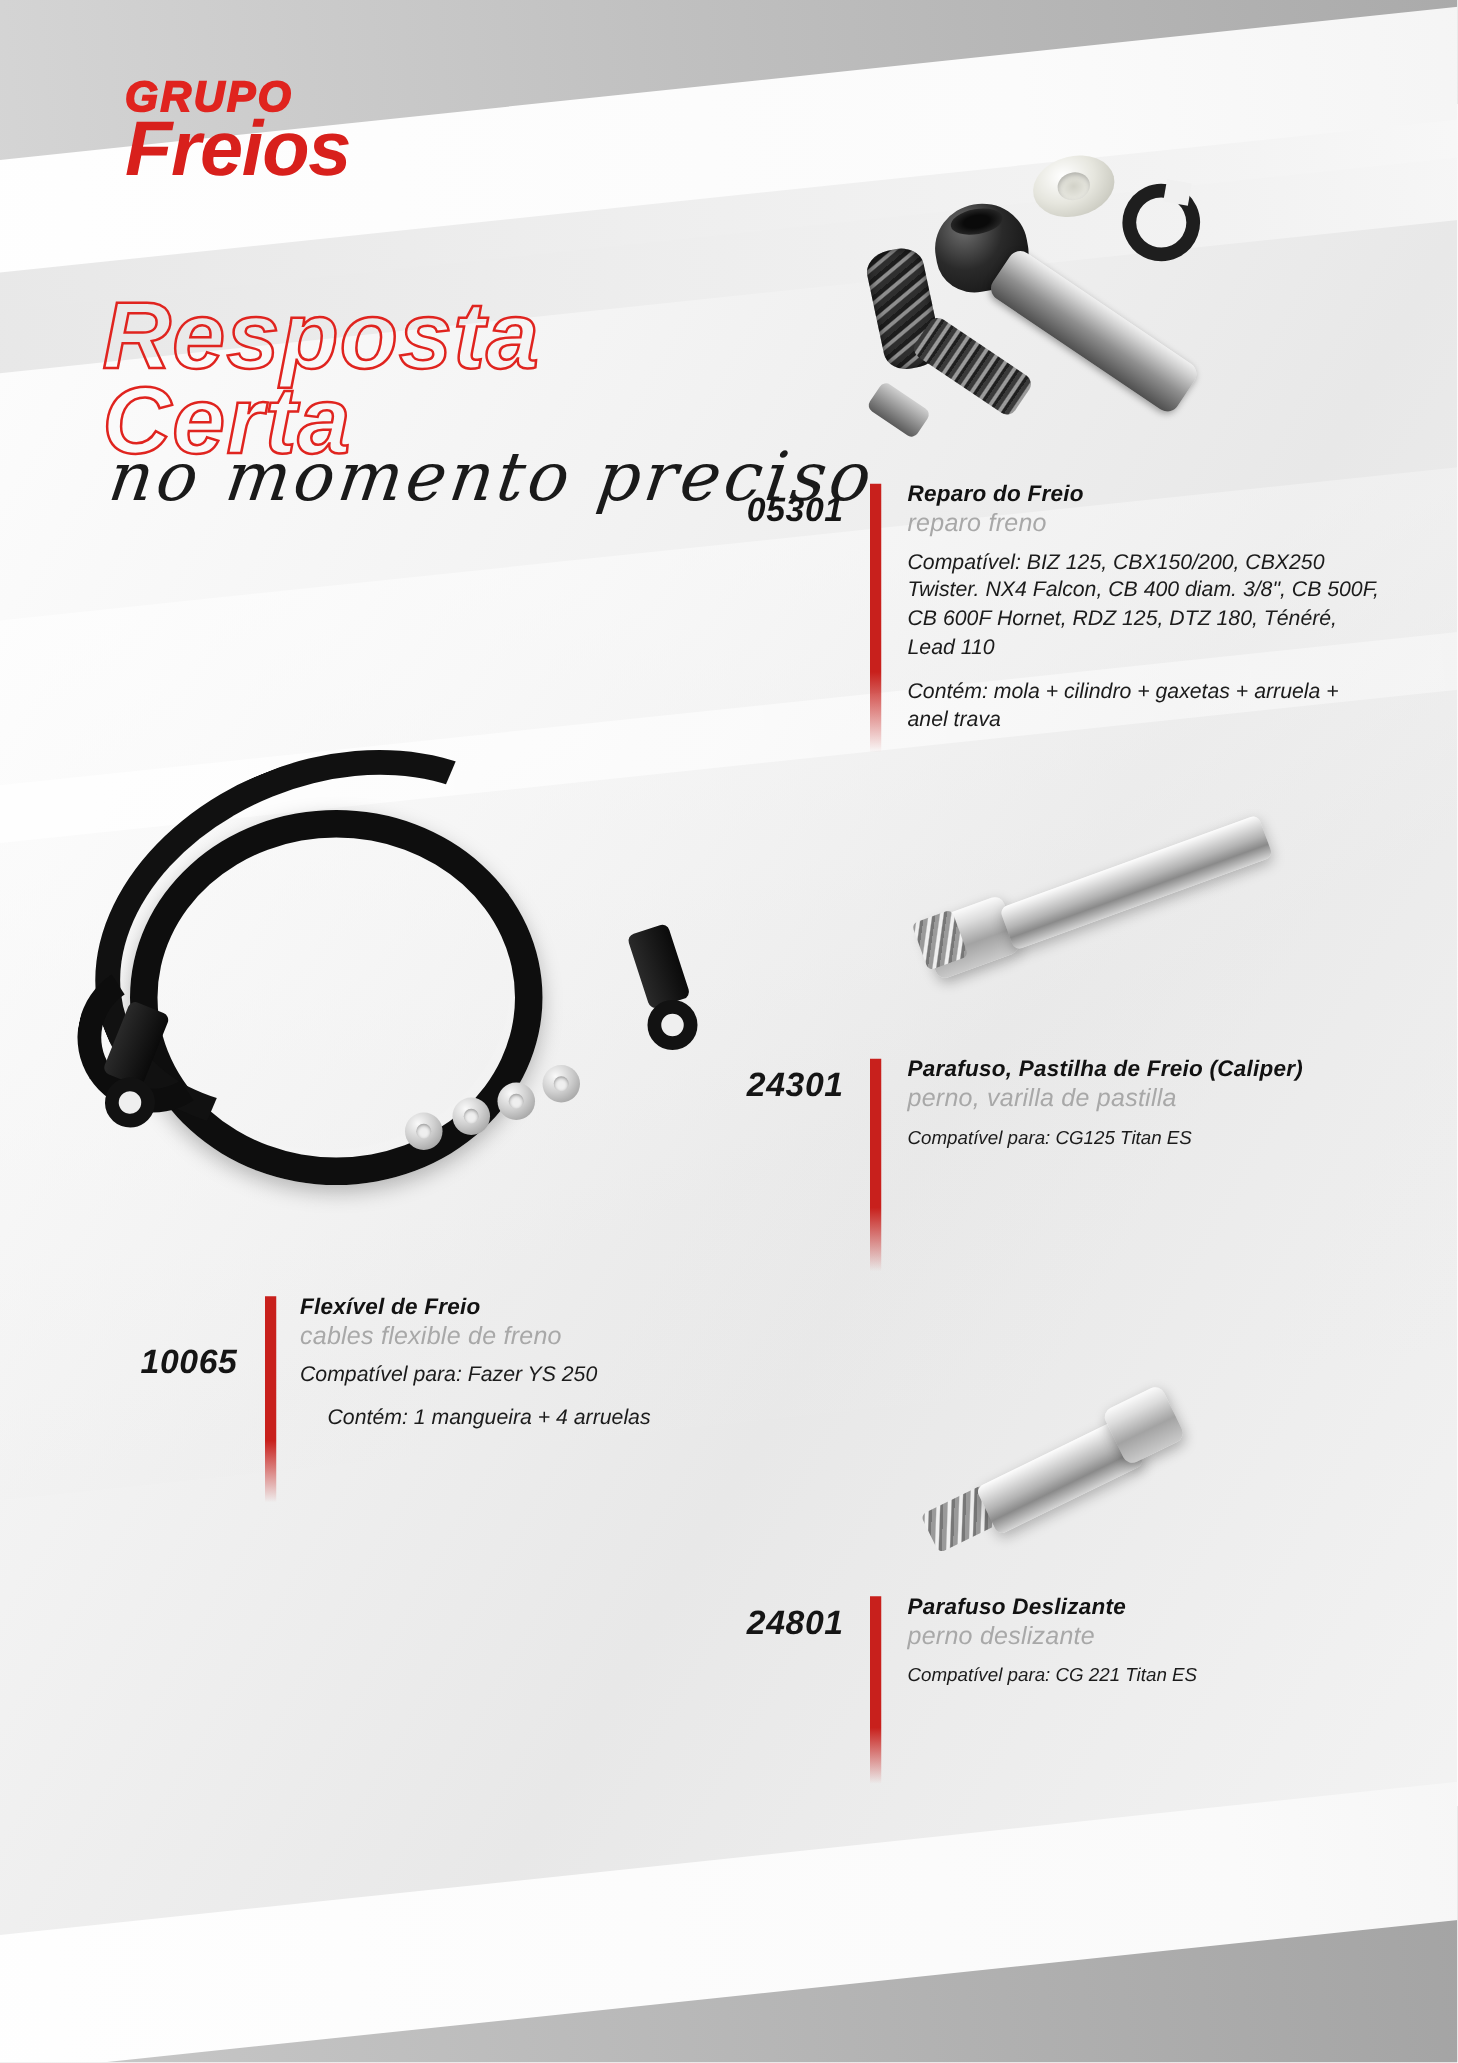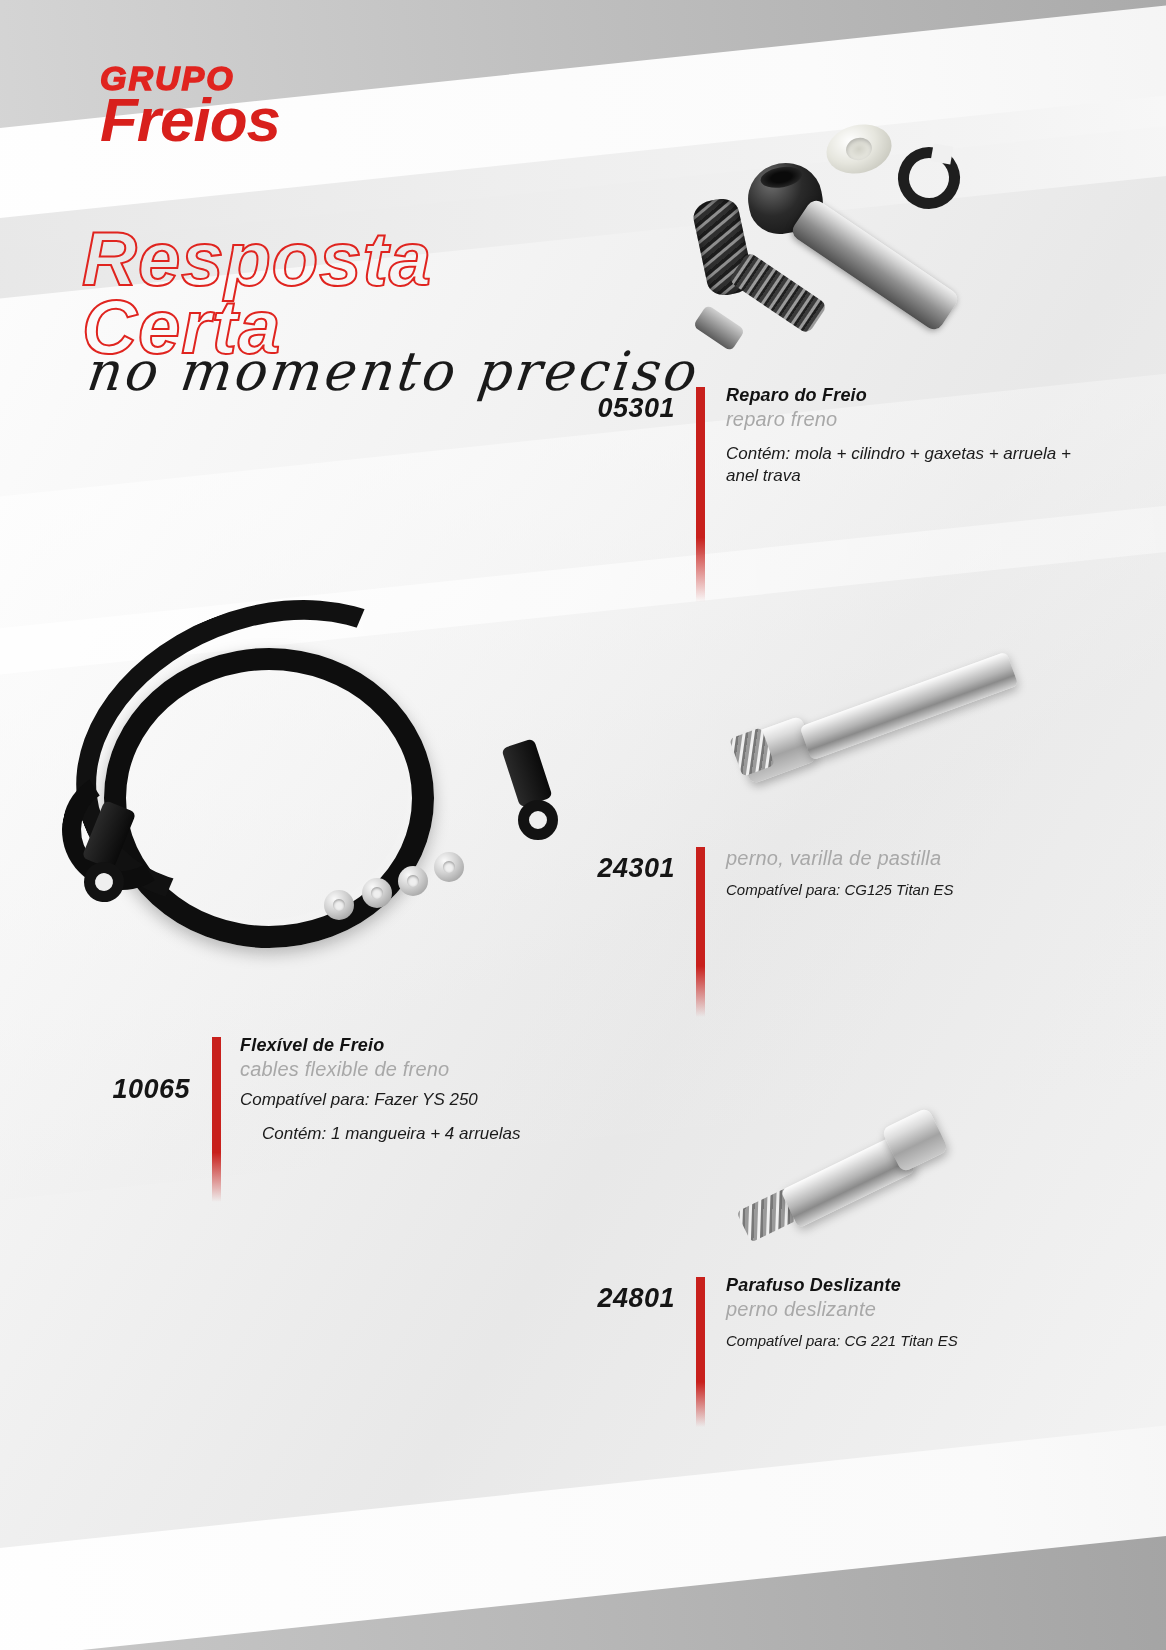--- a/index.html
+++ b/index.html
@@ -104,21 +104,21 @@
     color: #d8201c;
     line-height: .95;
     margin-top: -4px;
     letter-spacing: -1px;
     text-align: center;
   }
 
   
   .slogan {
     position: absolute;
-    top: 222px;
+    top: 232px;
     left: 82px;
     z-index: 6;
   }
   .slogan-line {
     font-size: 76px;
     font-weight: bold;
     font-style: italic;
     letter-spacing: 1px;
     color: transparent;
     -webkit-text-stroke: 2px #e0241f;
@@ -435,34 +435,36 @@
     <div class="kit-cyl2"></div>
     <div class="kit-tip"></div>
   </div>
 
   <div class="entry" style="left:560px; top:385px; width:560px;">
     <div class="code" style="left:0; top:8px; width:115px;">05301</div>
     <div class="bar" style="left:136px; top:2px; height:215px;"></div>
     <div class="body" style="left:166px; top:0; width:380px;">
       <div class="title">Reparo do Freio</div>
       <div class="subtitle">reparo freno</div>
+      <div class="compat">Compatível: BIZ 125, CBX150/200, CBX250 Twister. NX4 Falcon, CB 400 diam. 3/8", CB 500F, CB 600F Hornet, RDZ 125, DTZ 180, Ténéré, Lead 110</div>
       <div class="contains">Contém: mola + cilindro + gaxetas + arruela + anel trava</div>
     </div>
   </div>
 
   <div class="art" style="left:735px; top:660px; width:300px; height:170px;">
     <div class="bolt-head" style="left:6px; top:66px; width:70px; height:48px; transform:rotate(-20deg);"></div>
     <div class="bolt-thread" style="left:0px; top:72px; width:34px; height:40px; transform:rotate(-20deg);"></div>
     <div class="bolt-shaft" style="left:64px; top:28px; width:220px; height:36px; transform:rotate(-20deg);"></div>
   </div>
 
   <div class="entry" style="left:560px; top:845px; width:560px;">
     <div class="code" style="left:0; top:8px; width:115px;">24301</div>
     <div class="bar" style="left:136px; top:2px; height:170px;"></div>
     <div class="body" style="left:166px; top:0; width:380px;">
+      <div class="title">Parafuso, Pastilha de Freio (Caliper)</div>
       <div class="subtitle">perno, varilla de pastilla</div>
       <div class="compat big">Compatível para: CG125 Titan ES</div>
     </div>
   </div>
 
   <div class="art" style="left:40px; top:590px; width:560px; height:420px;">
     <div class="hose-wrap">
       <div class="hose-ring"></div>
       <div class="hose-arc"></div>
       <div class="hose-tail"></div>

